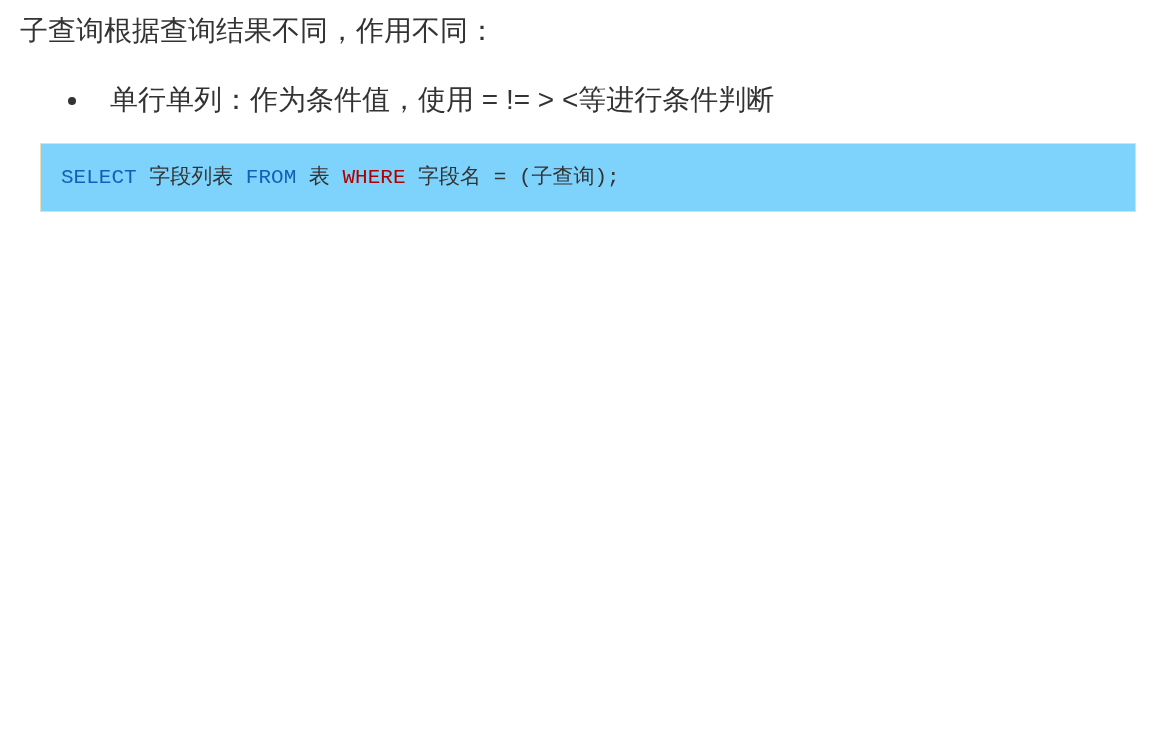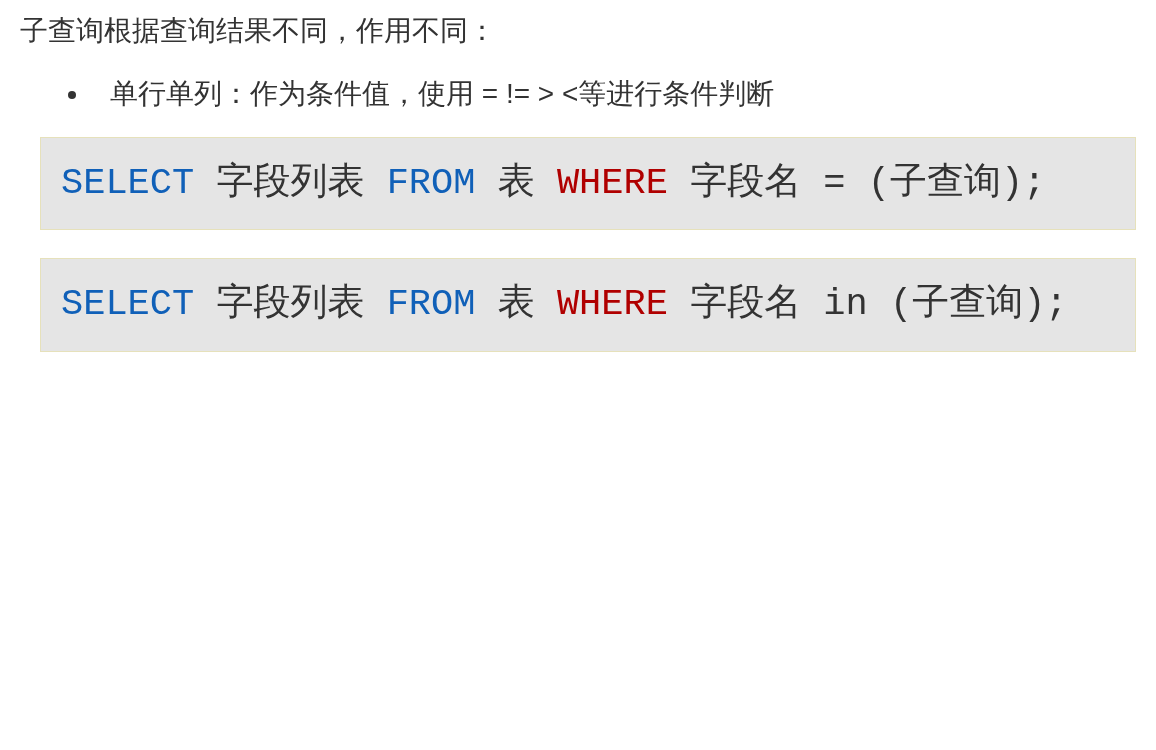--- a/index.html
+++ b/index.html
@@ -9,25 +9,25 @@
     }
     body {
       font-family: "Microsoft YaHei", "PingFang SC", "SimSun", sans-serif;
       font-size: 28px;
       color: #333;
       background: #fff;
       padding: 10px 20px 20px 20px;
       width: 1156px;
     }
     .intro {
-      margin-bottom: 20px;
+      margin-bottom: 26px;
       line-height: 1.5;
     }
     .section {
-      margin-bottom: 28px;
+      margin-bottom: 44px;
     }
     .bullet-line {
       display: flex;
       align-items: baseline;
       padding-left: 48px;
       margin-bottom: 20px;
       line-height: 1.6;
     }
     .bullet-dot {
       display: inline-block;
@@ -37,27 +37,27 @@
       border-radius: 50%;
       margin-right: 34px;
       flex-shrink: 0;
       position: relative;
       top: -4px;
     }
     .bullet-text {
       flex: 1;
     }
     .code-block {
-      background: #e5e5e5;
+      background: #7dd3fc;
       border: 1px solid #e6e1bb;
       padding: 18px 20px;
       margin-left: 20px;
       margin-right: 0;
       font-family: "Consolas", "Courier New", monospace;
-      font-size: 37px;
+      font-size: 21px;
       line-height: 1.5;
       white-space: pre;
       overflow-x: auto;
     }
     .kw-blue {
       color: #1060b8;
     }
     .kw-red {
       color: #b00000;
     }
@@ -72,17 +72,16 @@
 
 <div class="section">
   <div class="bullet-line">
     <span class="bullet-dot nosel"></span>
     <span class="bullet-text">单行单列：作为条件值，使用 = != &gt; &lt;等进行条件判断</span>
   </div>
   <div class="code-block"><span class="kw-blue">SELECT</span><span> 字段列表 </span><span class="kw-blue">FROM</span><span> 表 </span><span class="kw-red">WHERE</span><span> 字段名 = (子查询);</span></div>
 </div>
 
 <div class="section">
-  <div class="code-block"><span class="kw-blue">SELECT</span><span> 字段列表 </span><span class="kw-blue">FROM</span><span> 表 </span><span class="kw-red">WHERE</span><span> 字段名 in (子查询);</span></div>
 </div>
 
 <div class="section">
 </div>
 
 </body></html>

